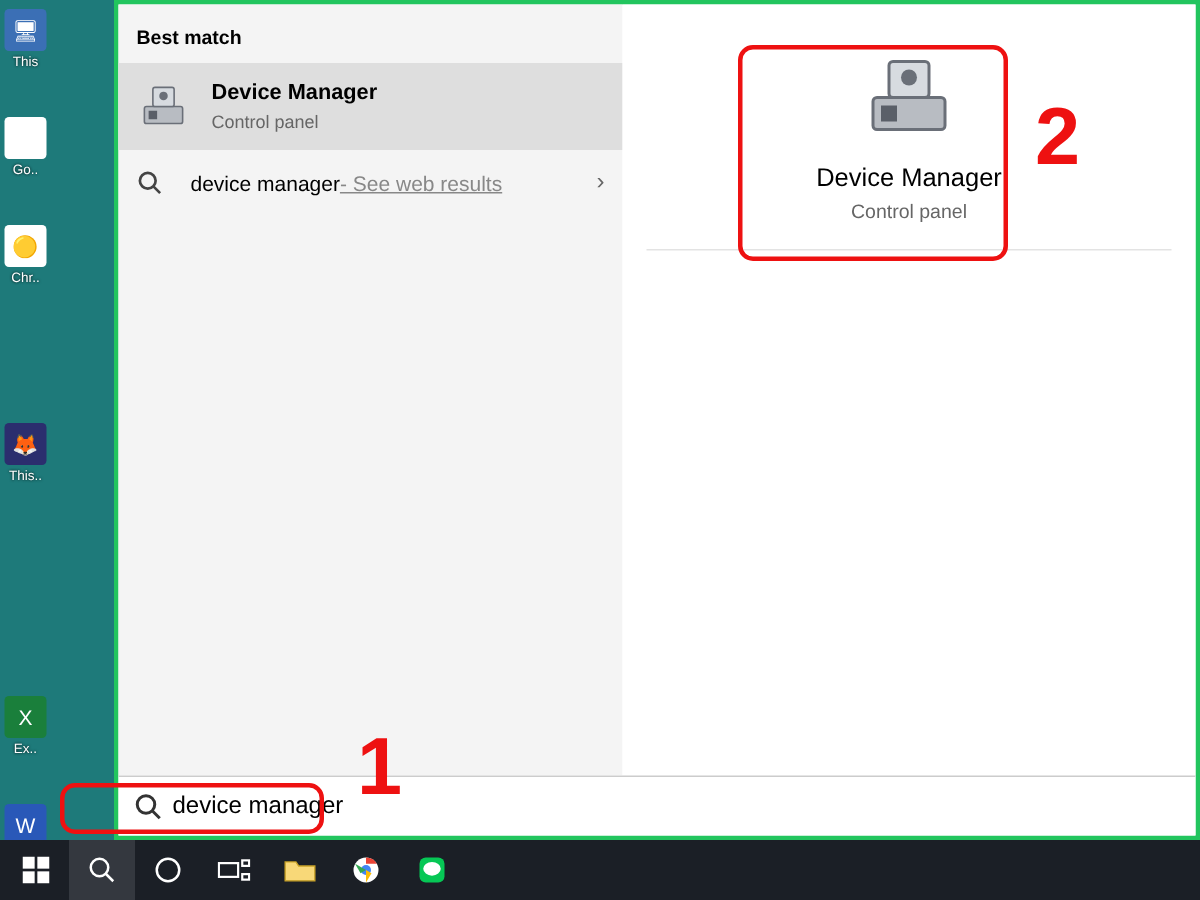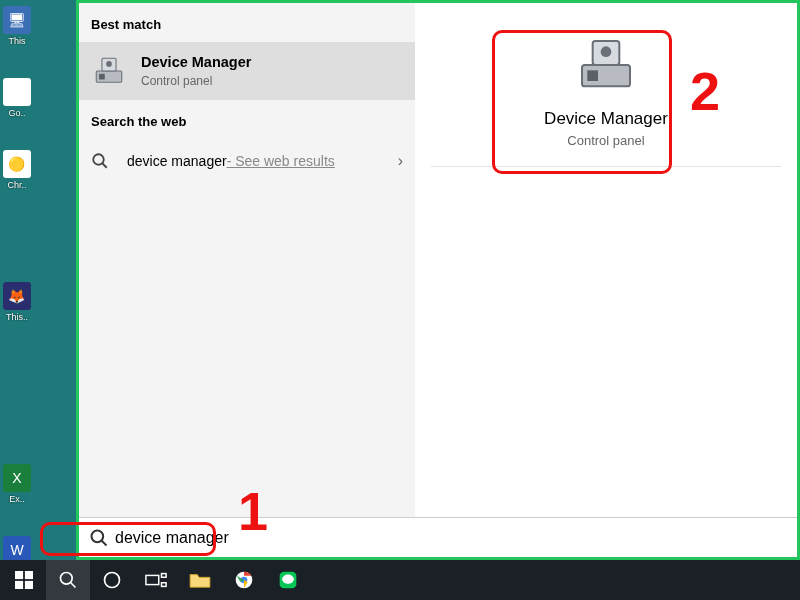--- a/index.html
+++ b/index.html
@@ -101,21 +101,20 @@
             <rect x="14" y="6" width="20" height="18" rx="2" fill="#d7dbe0" stroke="#6a6f78" stroke-width="1.5"></rect>
             <circle cx="24" cy="14" r="4" fill="#6a6f78"></circle>
           </svg>
         </div>
         <div>
           <div class="tt">Device Manager</div>
           <div class="st">Control panel</div>
         </div>
       </div>
 
-      <div class="section-title">Search the web</div>
 
       <div class="web-row">
         <div class="ic">
           <svg width="18" height="18" viewBox="0 0 24 24" fill="none" stroke="#444" stroke-width="2.4">
             <circle cx="10" cy="10" r="7"></circle>
               <line x1="15" y1="15" x2="21" y2="21"></line>
           </svg>
         </div>
         <span class="q">device manager</span>
         <span class="hint"> - See web results</span>

